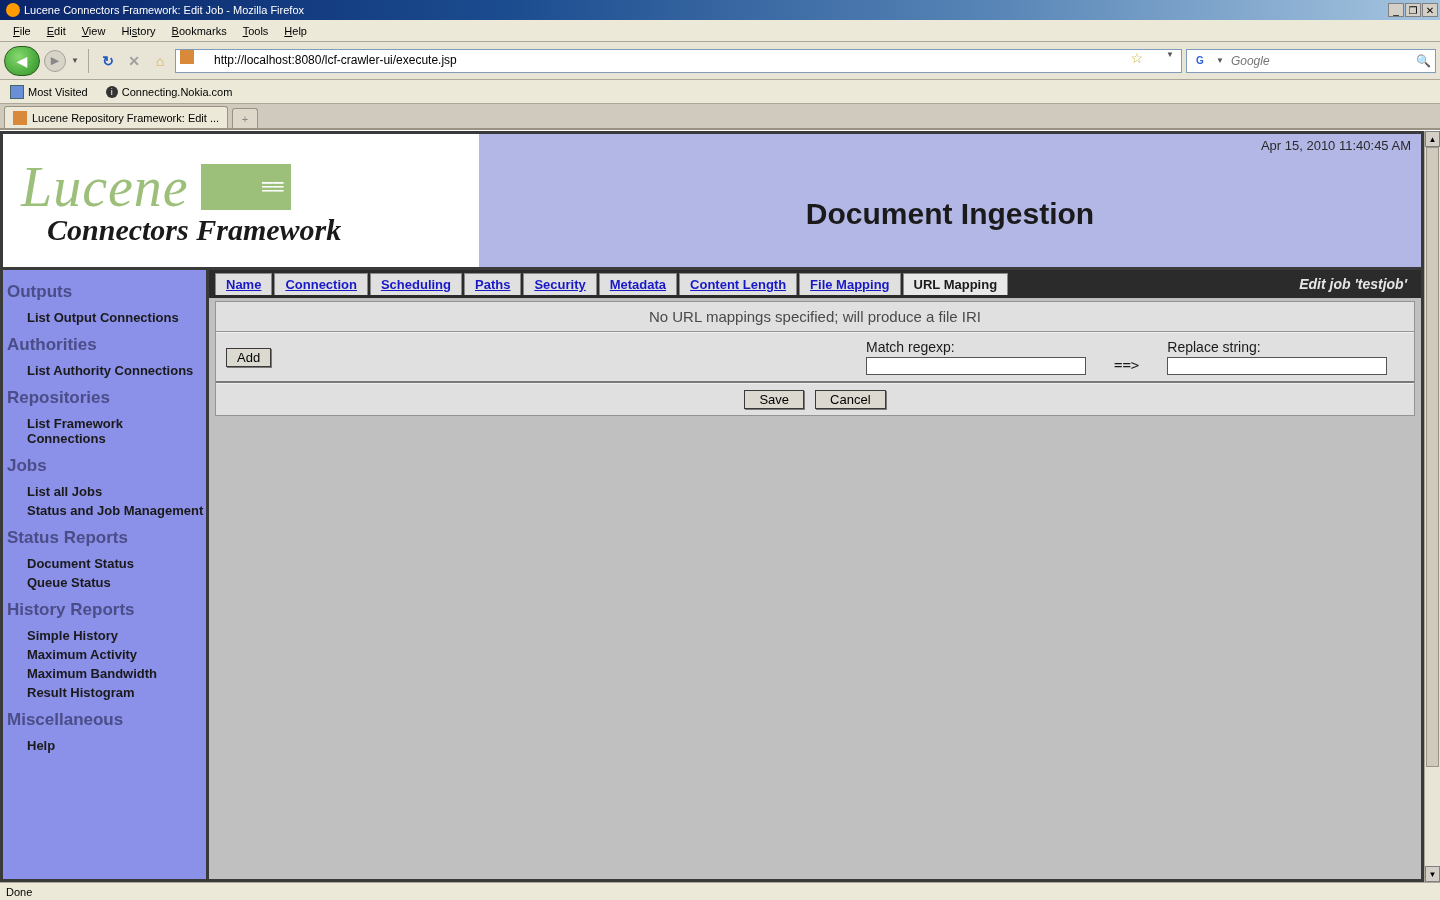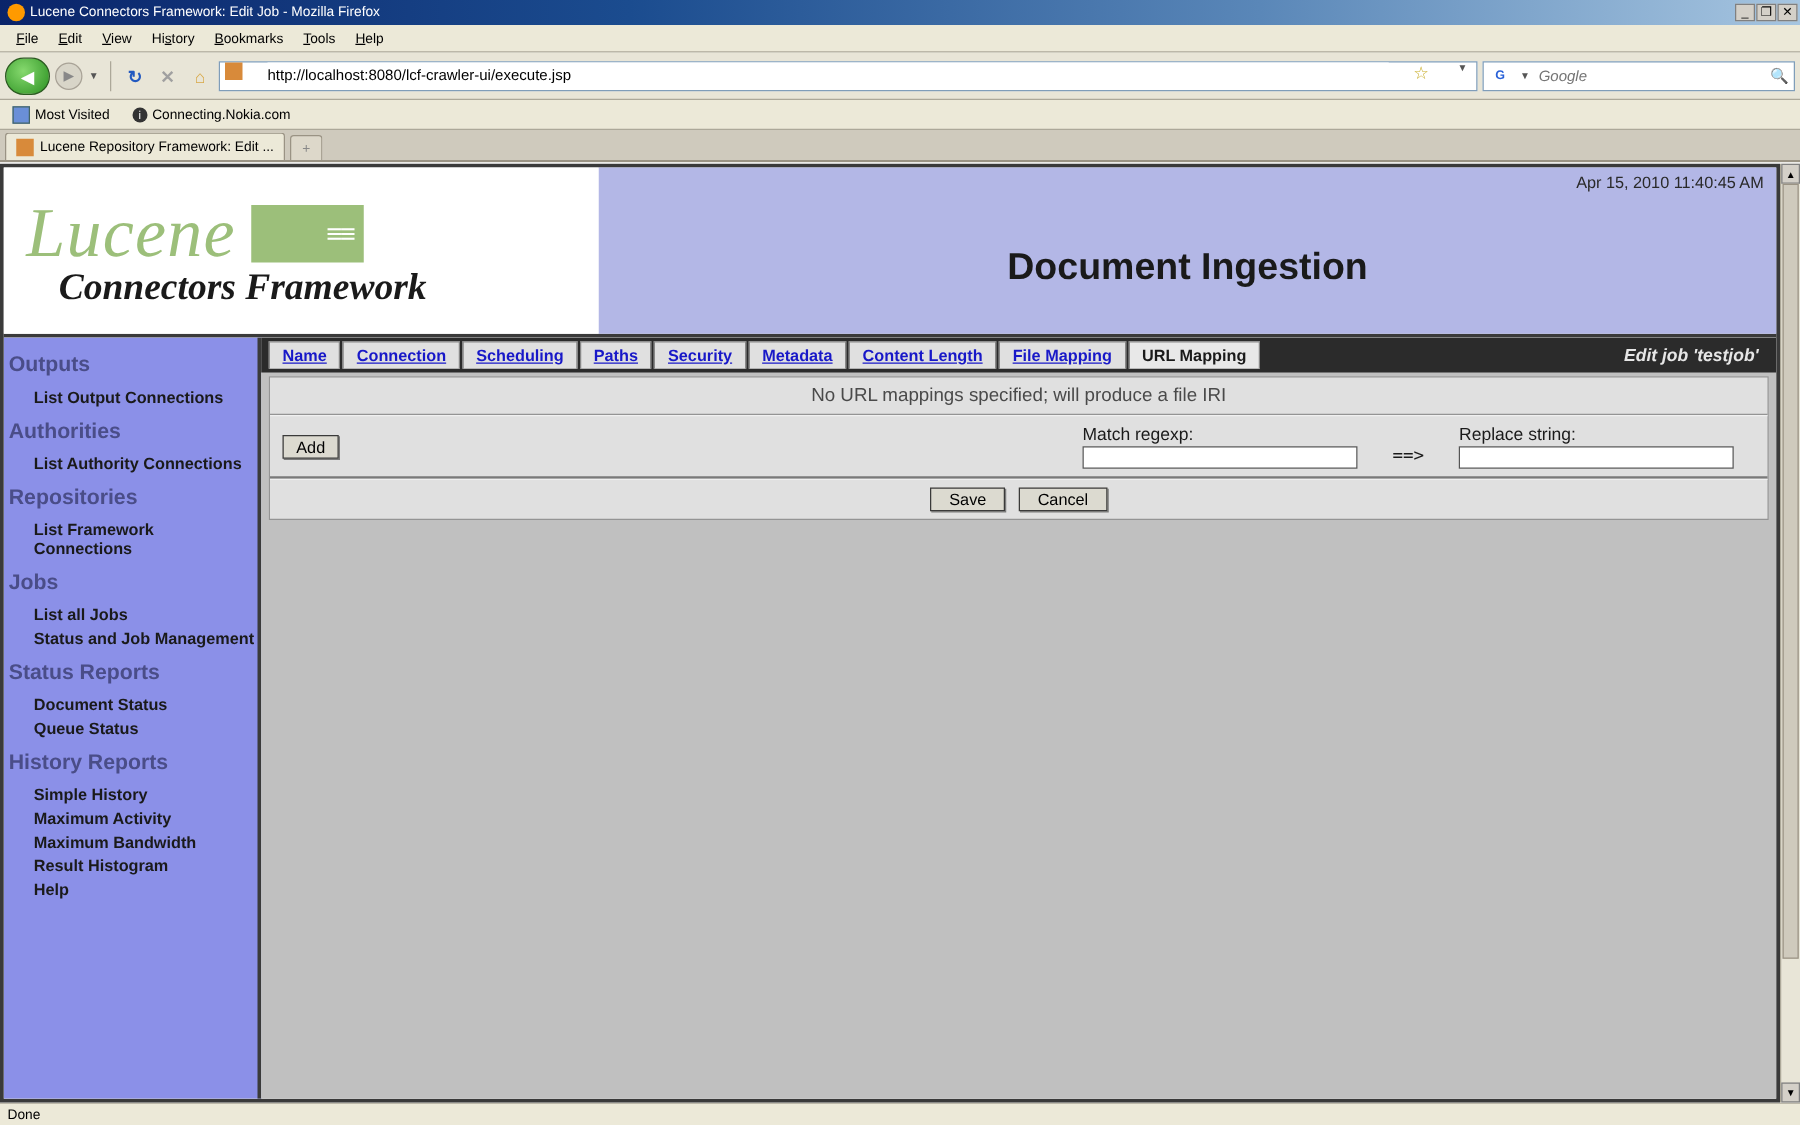--- a/index.html
+++ b/index.html
@@ -344,20 +344,21 @@
         <div class="sb-h">Status Reports</div>
         <a class="sb-link">Document Status</a>
         <a class="sb-link">Queue Status</a>
 
         <div class="sb-h">History Reports</div>
         <a class="sb-link">Simple History</a>
         <a class="sb-link">Maximum Activity</a>
         <a class="sb-link">Maximum Bandwidth</a>
         <a class="sb-link">Result Histogram</a>
 
+        <div class="sb-h">Miscellaneous</div>
         <a class="sb-link">Help</a>
       </div>
 
       <div class="main">
 
         <div class="tabs">
           <div class="tab">
               <a>Name</a>
             </div>
           <div class="tab">

